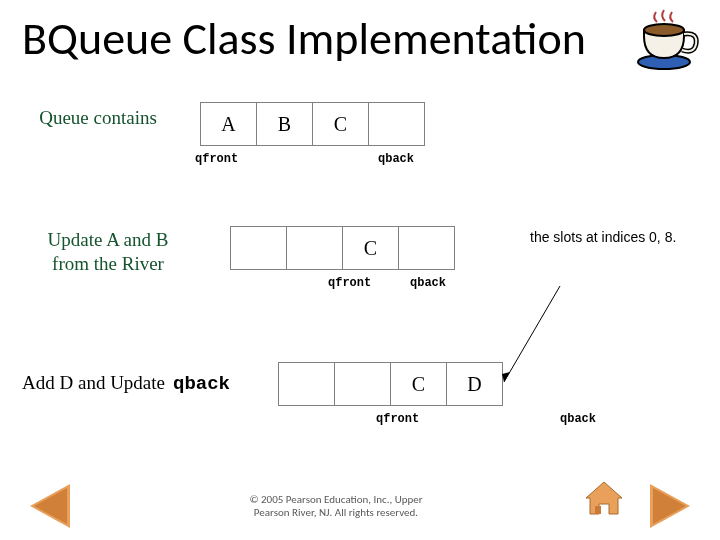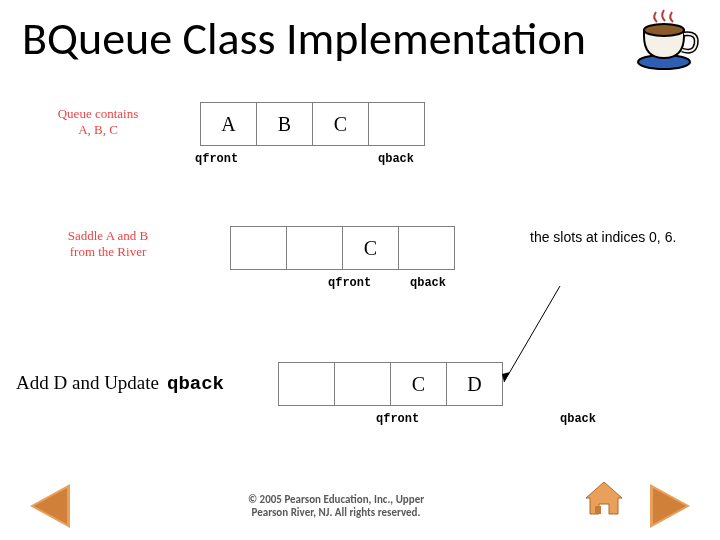--- a/index.html
+++ b/index.html
@@ -2,29 +2,29 @@
 <html><head>
 <meta charset="utf-8">
 <style>
   html,body{margin:0;padding:0;}
   body{width:720px;height:540px;background:#fff;font-family:"Times New Roman",serif;position:relative;overflow:hidden;}
   .title{position:absolute;left:22px;top:10px;font-family:Calibri,Arial,sans-serif;font-size:46px;color:#000;}
   
   .teacup{position:absolute;right:18px;top:6px;}
   
   .row{position:absolute;left:0;width:720px;}
-  .row-label{font-size:13px;color:#ef4444;text-align:center;line-height:1.25;}
+  .row-label{font-size:19px;color:#14532d;text-align:center;line-height:1.25;}
   
   .array{display:flex;}
   .cell{width:55px;height:42px;border:1px solid #808080;border-right:none;background:#fff;display:flex;align-items:center;justify-content:center;font-size:20px;}
   .cell:last-child{border-right:1px solid #808080;}
   .small-label{font-family:"Times New Roman",serif;font-size:19px;color:#000;}
   .mono-label{font-family:"Courier New",monospace;font-size:12px;font-weight:bold;color:#000;}
   .annot{position:absolute;font-family:Arial,Helvetica,sans-serif;font-size:14px;line-height:1.3;color:#000;}
-  .footer{position:absolute;left:0;bottom:20px;width:672px;text-align:center;font-family:Calibri,Arial,sans-serif;font-size:11px;line-height:1.25;color:#595959;font-weight:bold;}
+  .footer{position:absolute;left:0;bottom:20px;width:672px;text-align:center;font-family:Calibri,Arial,sans-serif;font-size:11px;line-height:1.25;color:#595959;}
   
   .nav-left,.nav-right,.nav-home{position:absolute;bottom:12px;}
   .nav-left{left:30px;}
   .nav-right{right:30px;}
   .nav-home{right:95px;bottom:18px;}
   .tri{width:0;height:0;border-top:22px solid transparent;border-bottom:22px solid transparent;}
   .tri-l{border-right:40px solid #e8a05a;}
   .tri-l-inner{position:absolute;left:4px;top:-18px;width:0;height:0;border-top:18px solid transparent;border-bottom:18px solid transparent;border-right:33px solid #d1803a;}
   .tri-r{border-left:40px solid #e8a05a;}
   .tri-r-inner{position:absolute;right:4px;top:-18px;width:0;height:0;border-top:18px solid transparent;border-bottom:18px solid transparent;border-left:33px solid #d1803a;}
@@ -41,53 +41,52 @@
     <ellipse cx="32" cy="24" rx="20" ry="6" fill="#8a5a2a" stroke="#000" stroke-width="2"></ellipse>
     <path d="M52 28 Q66 26 64 38 Q62 48 50 44" fill="none" stroke="#000" stroke-width="5"></path>
     <path d="M52 28 Q66 26 64 38 Q62 48 50 44" fill="none" stroke="#f5f1e6" stroke-width="2"></path>
     <path d="M24 6 Q20 12 25 16 M32 4 Q28 10 33 15 M40 6 Q36 12 41 16" fill="none" stroke="#b04040" stroke-width="2"></path>
   </svg>
 </div>
 
 <div class="row" style="top:98px;">
   <div class="row-label" style="position:absolute;left:18px;top:8px;width:160px;">
     <div>Queue contains</div>
-    <div>A, B, C</div>
   </div>
   <div class="array" style="position:absolute;left:200px;top:4px;">
     <div class="cell">A</div>
     <div class="cell">B</div>
     <div class="cell">C</div>
     <div class="cell"></div>
   </div>
   <div class="mono-label" style="position:absolute;left:195px;top:54px;">qfront</div>
   <div class="mono-label" style="position:absolute;left:378px;top:54px;">qback</div>
 </div>
 
 <div class="row" style="top:222px;">
   <div class="row-label" style="position:absolute;left:18px;top:6px;width:180px;">
-    <div>Saddle A and B</div>
+    <div>Update A and B</div>
     <div>from the River</div>
   </div>
   <div class="array" style="position:absolute;left:230px;top:4px;">
     <div class="cell"></div>
     <div class="cell"></div>
     <div class="cell">C</div>
     <div class="cell"></div>
   </div>
   <div class="mono-label" style="position:absolute;left:328px;top:54px;">qfront</div>
   <div class="mono-label" style="position:absolute;left:410px;top:54px;">qback</div>
 </div>
 
 <div class="annot" style="left:530px;top:228px;width:185px;">
-  <div>the slots at indices 0, 6.</div>
+  <div>the slots at indices 0, 8.</div>
 </div>
 
 <div class="row" style="top:358px;">
-  <div style="position:absolute;left:16px;top:14px;">
+  <div style="position:absolute;left:22px;top:14px;">
     <span class="small-label">Add D and Update</span>
     <span class="mono-label" style="font-size:19px;margin-left:4px;">qback</span>
   </div>
   <div class="array" style="position:absolute;left:278px;top:4px;">
     <div class="cell"></div>
     <div class="cell"></div>
     <div class="cell">C</div>
     <div class="cell">D</div>
   </div>
   <div class="mono-label" style="position:absolute;left:376px;top:54px;">qfront</div>

